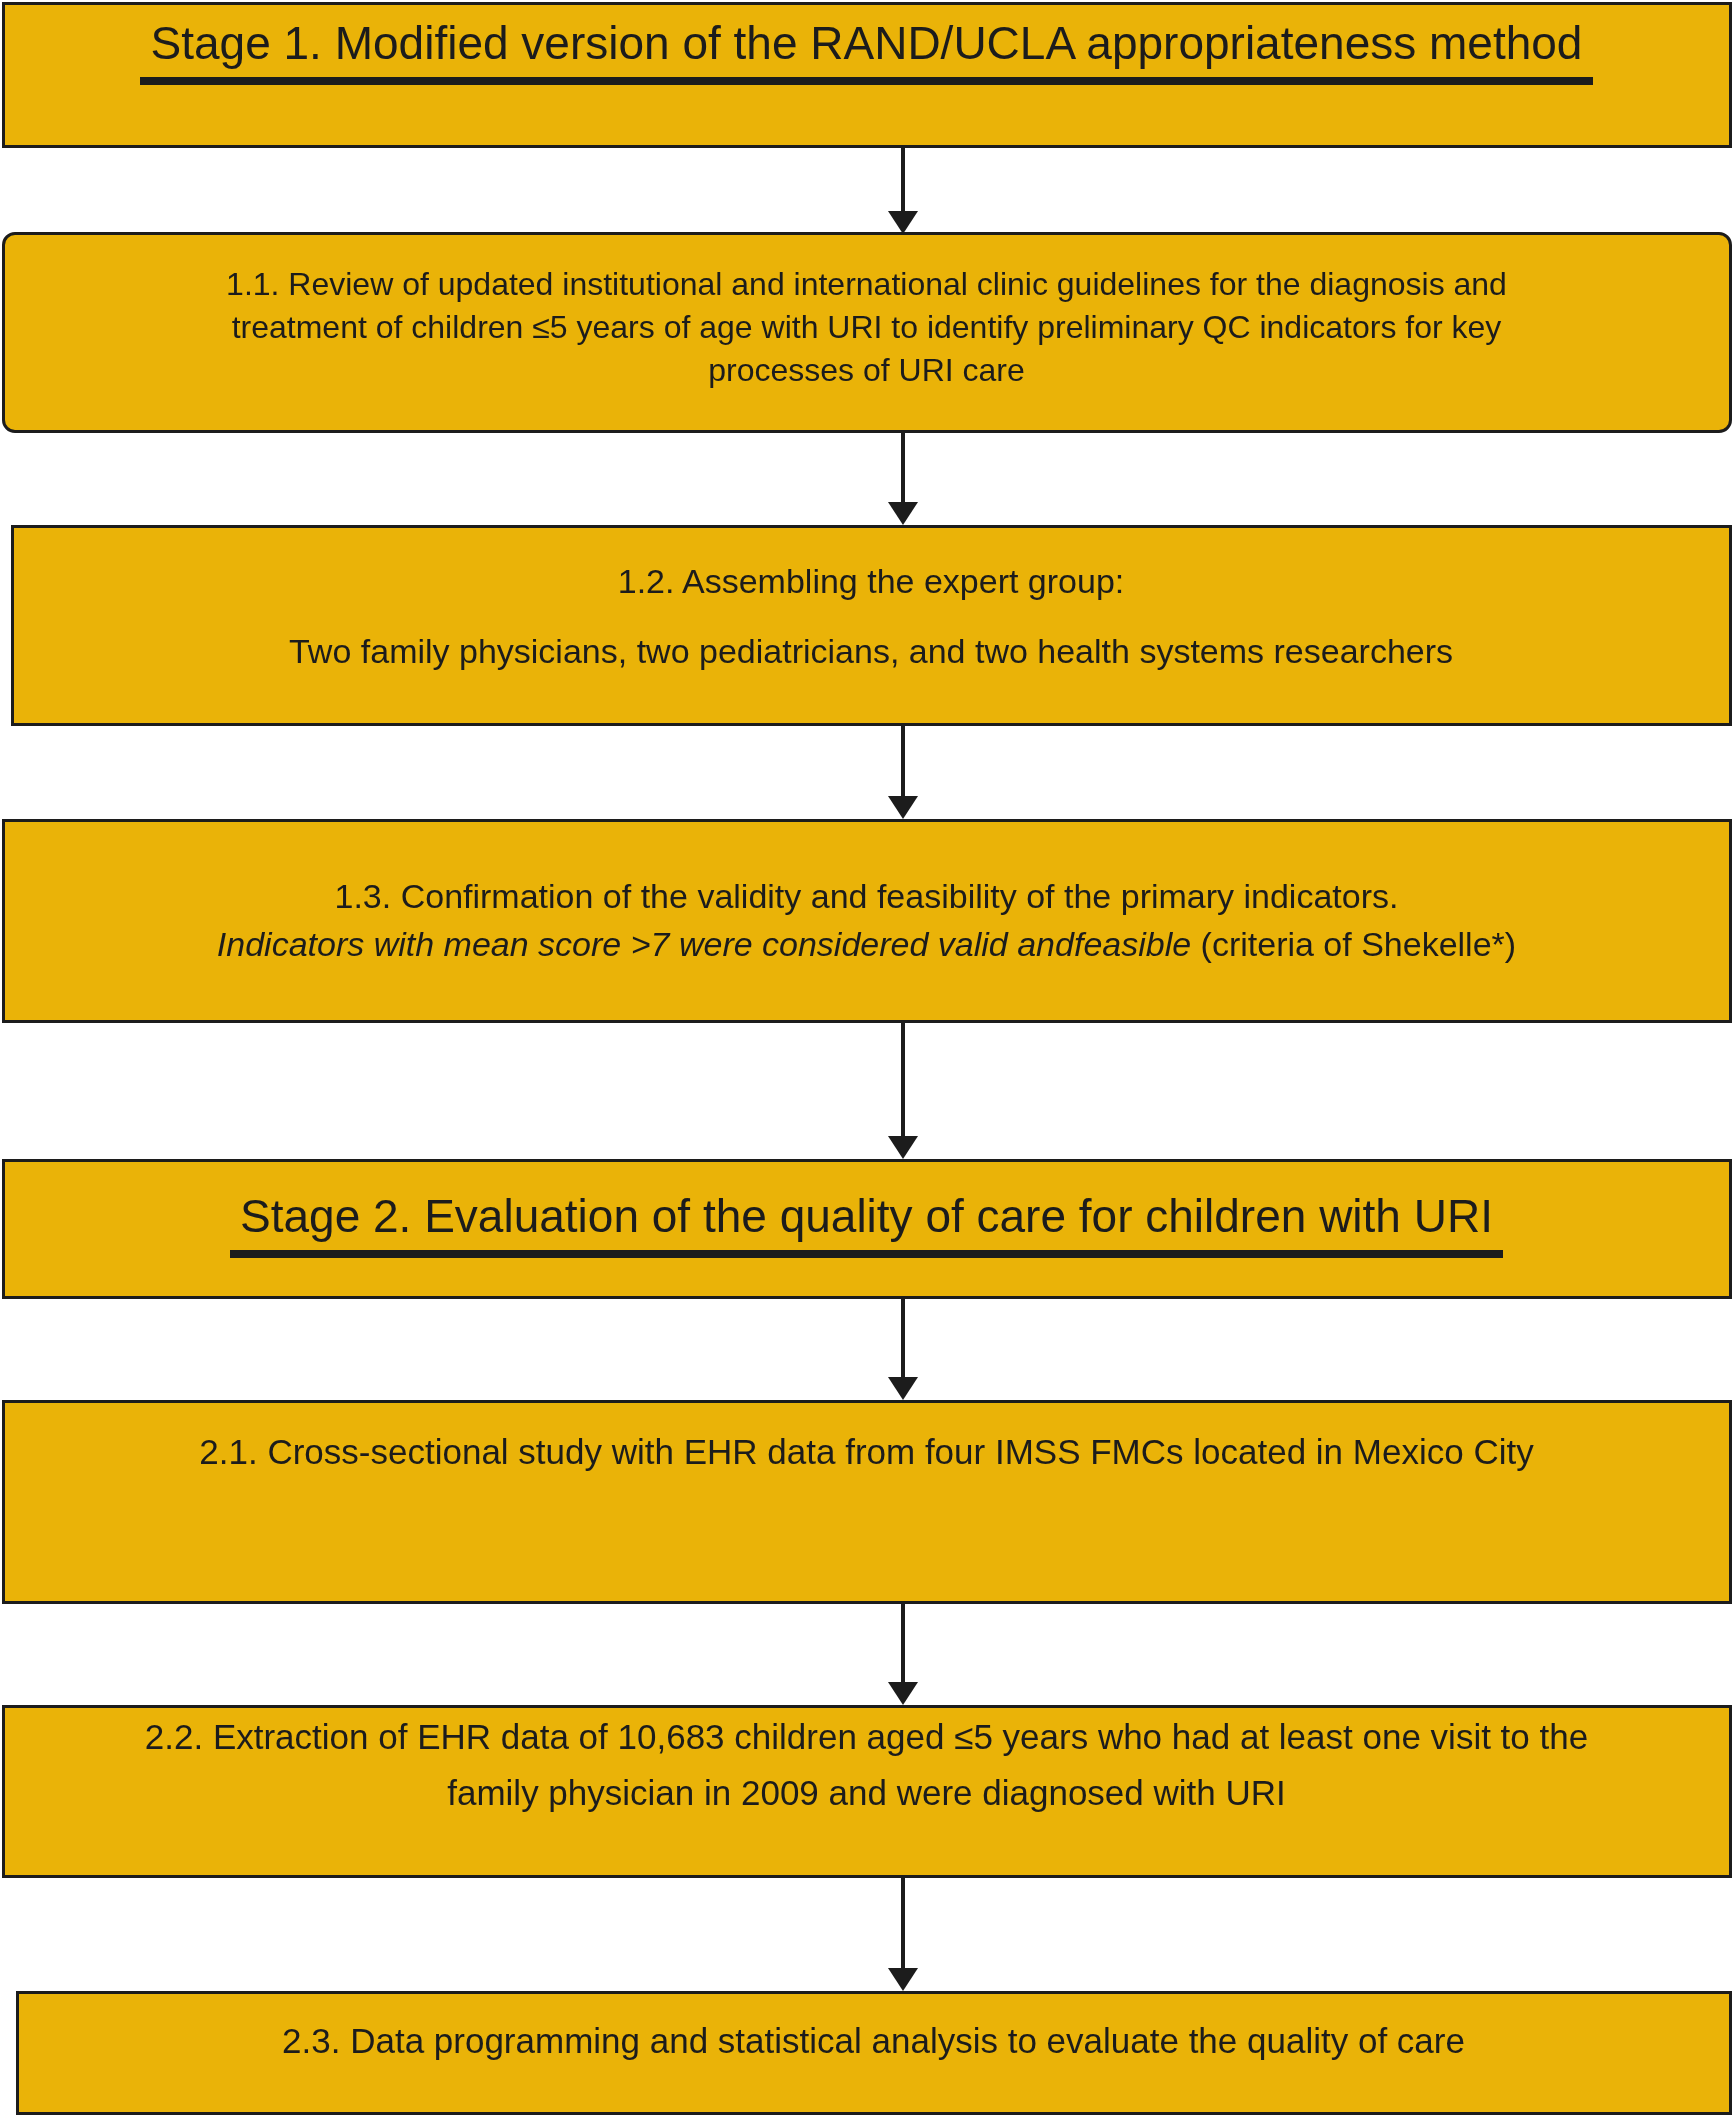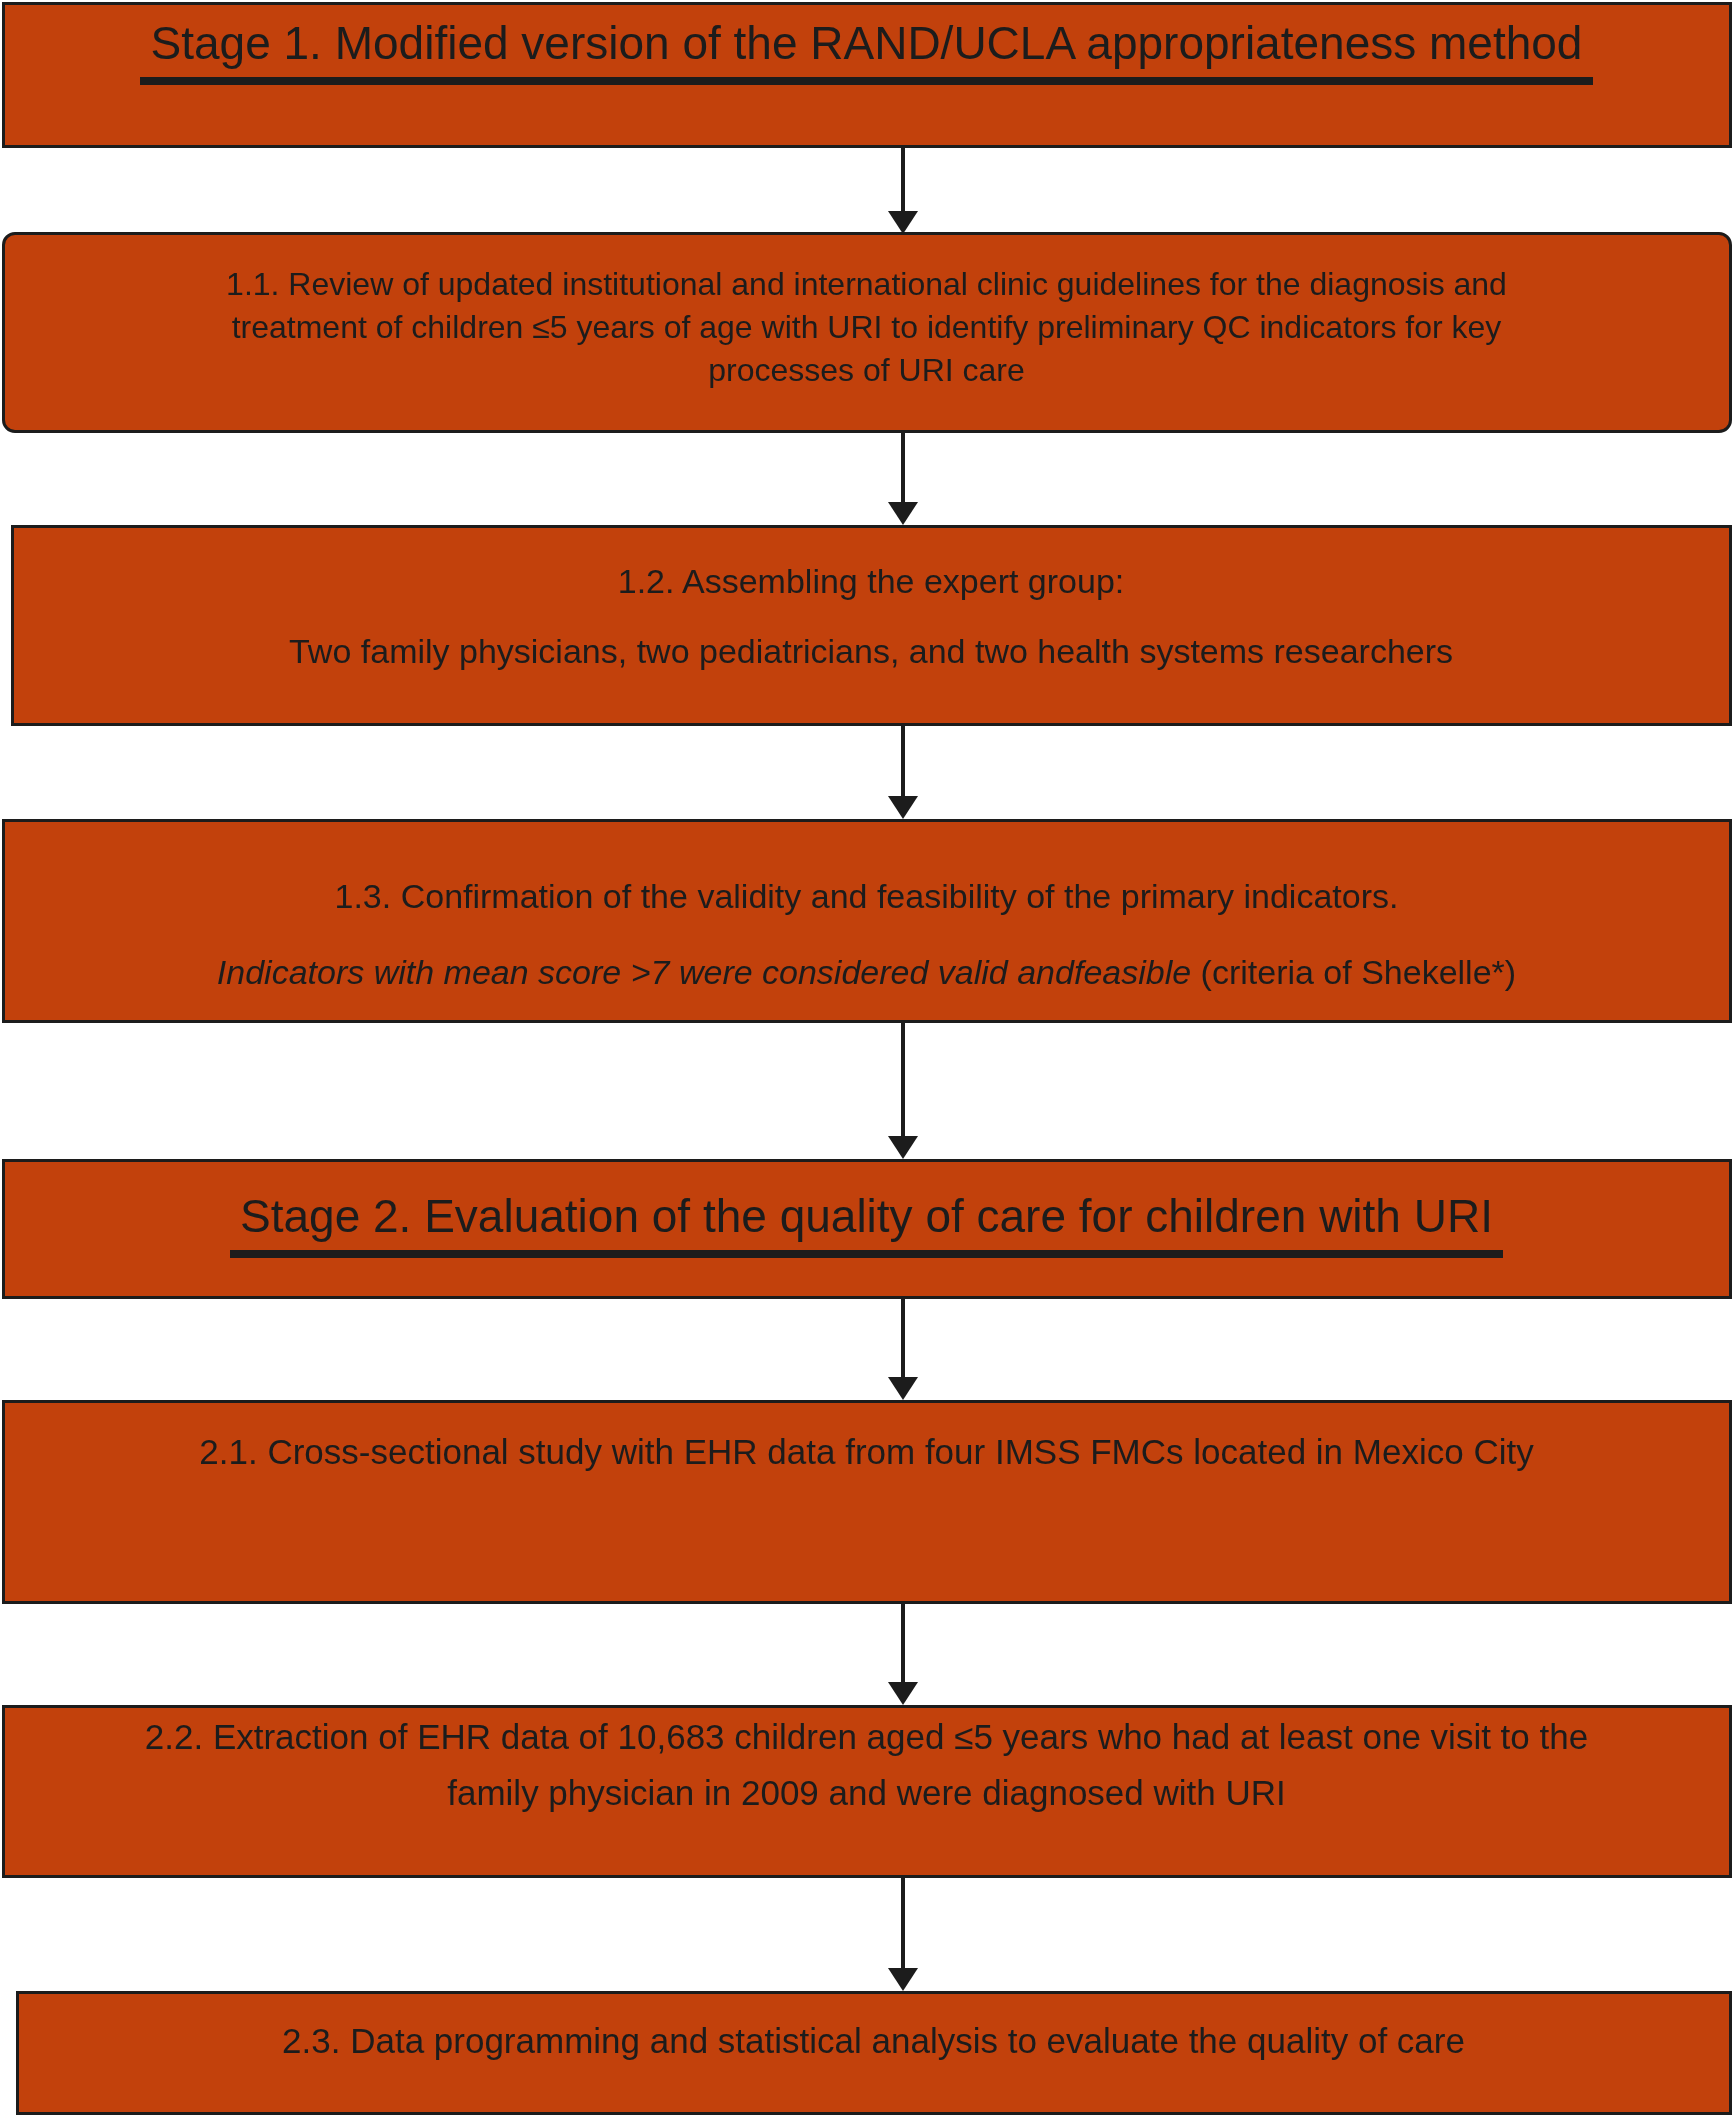--- a/index.html
+++ b/index.html
@@ -10,21 +10,21 @@
     font-family: "Liberation Sans", sans-serif;
     color: #1c1c1c;
     overflow: hidden;
   }
   .box {
     position: absolute;
     left: 1.5px;
     right: 1.5px;
     box-sizing: border-box;
     border: 3px solid #1c1c1c;
-    background: #c2410c;
+    background: #eab308;
     text-align: center;
   }
   .stage-title {
     display: inline-block;
     font-size: 46px;
     line-height: 55px;
     padding: 0 10.3px 5.9px 10.3px;
     border-bottom: 8px solid #1c1c1c;
     white-space: nowrap;
   }
@@ -35,21 +35,21 @@
   .fs46 { font-size: 34px; }
   .fs47 { font-size: 35px; }
   .fs48 { font-size: 35px; }
   .pad-b11 { padding-top: 28px; border-radius: 13px; }
   .pad-b12 { padding-top: 32px; margin-left: 9px; }
   .pad-b13 { padding-top: 53px; }
   .pad-b21 { padding-top: 26.6px; }
   .pad-b22 { padding-top: 7px; }
   .pad-b23 { padding-top: 25px; margin-left: 14px; }
   .gap36 { margin-top: 26.6px; }
-  .gap24 { margin-top: 33px; }
+  .gap24 { margin-top: 5px; }
   .gap18 { margin-top: 13.3px; }
   .it { font-style: italic; }
   .arrow {
     position: absolute;
     left: 887px;
     width: 32px;
     display: flex;
     flex-direction: column;
     align-items: center;
   }

